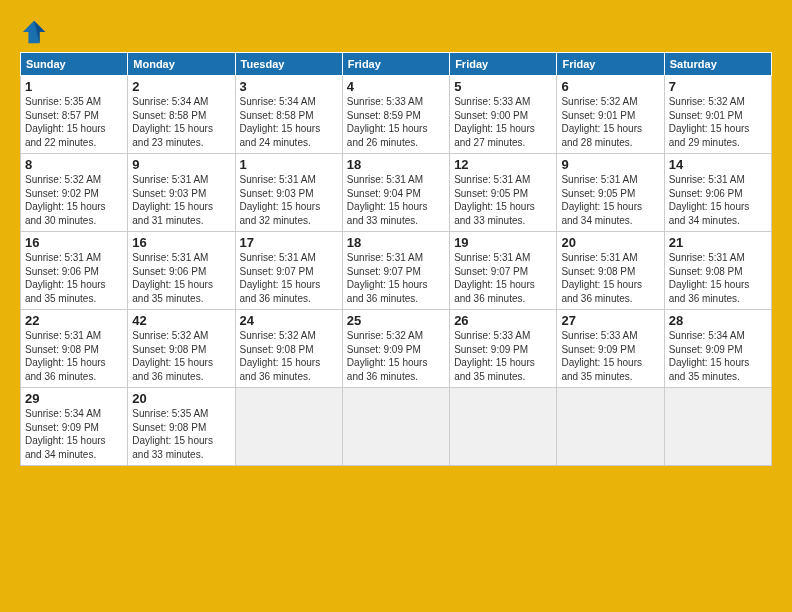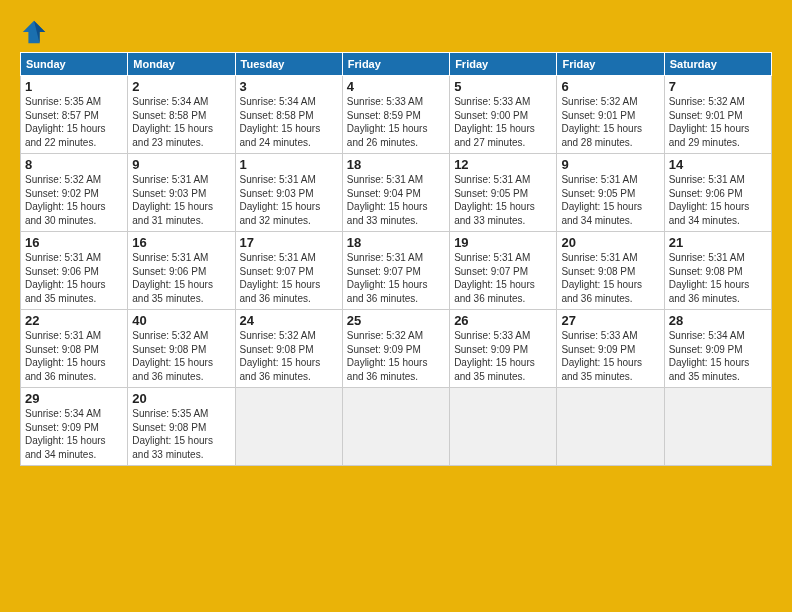--- a/index.html
+++ b/index.html
@@ -213,21 +213,21 @@
             <span class="day-num">21</span>
             <div class="day-info">Sunrise: 5:31 AM<br>Sunset: 9:08 PM<br>Daylight: 15 hours<br>and 36 minutes.</div>
           </td>
         </tr>
         <tr>
           <td>
             <span class="day-num">22</span>
             <div class="day-info">Sunrise: 5:31 AM<br>Sunset: 9:08 PM<br>Daylight: 15 hours<br>and 36 minutes.</div>
           </td>
           <td>
-            <span class="day-num">40</span>
+            <span class="day-num">42</span>
             <div class="day-info">Sunrise: 5:32 AM<br>Sunset: 9:08 PM<br>Daylight: 15 hours<br>and 36 minutes.</div>
           </td>
           <td>
             <span class="day-num">24</span>
             <div class="day-info">Sunrise: 5:32 AM<br>Sunset: 9:08 PM<br>Daylight: 15 hours<br>and 36 minutes.</div>
           </td>
           <td>
             <span class="day-num">25</span>
             <div class="day-info">Sunrise: 5:32 AM<br>Sunset: 9:09 PM<br>Daylight: 15 hours<br>and 36 minutes.</div>
           </td>

